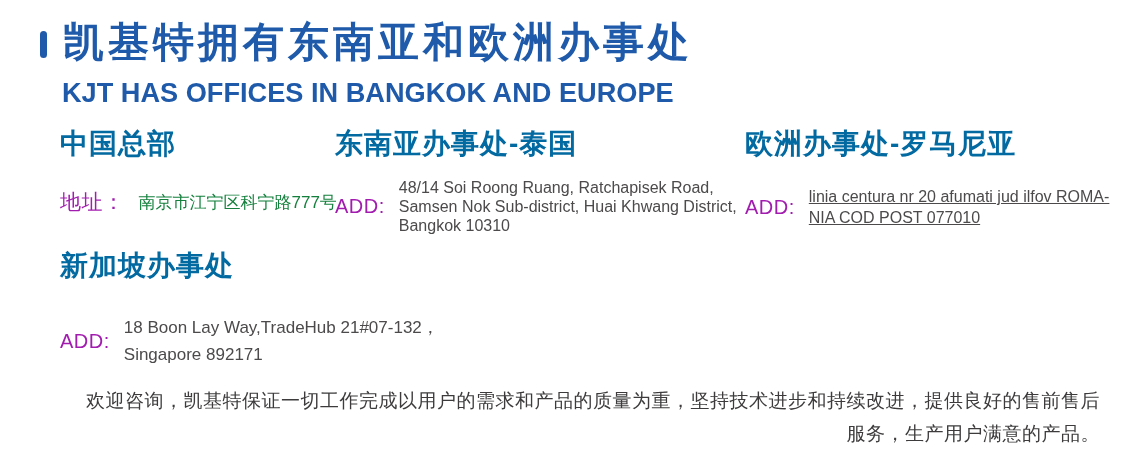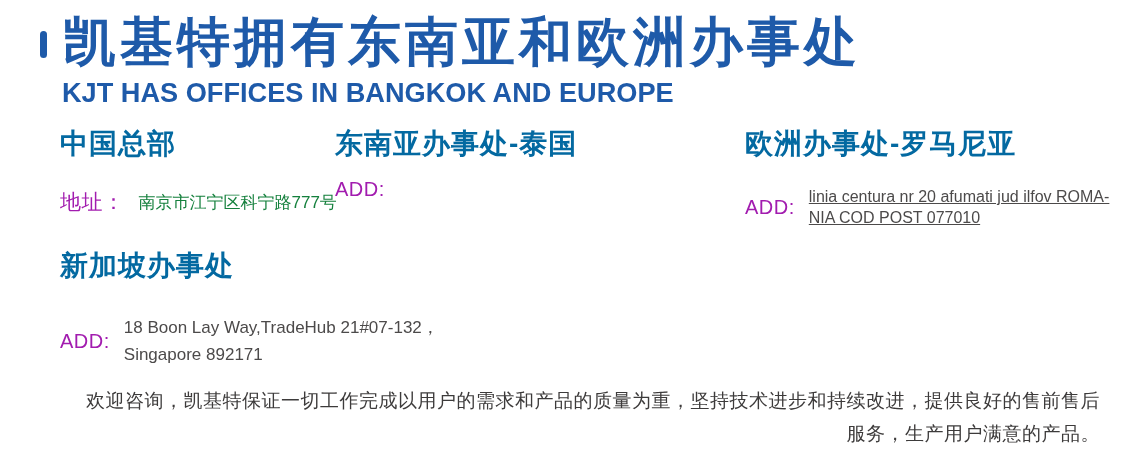--- a/index.html
+++ b/index.html
@@ -9,21 +9,21 @@
   .page { position: absolute; inset: 0; background: #ffffff; }
 
   
   .accent-bar {
     position: absolute; left: 40px; top: 31px;
     width: 7px; height: 27px; border-radius: 3.5px;
     background: #1E5AA9;
   }
   .title-cn {
     position: absolute; left: 63px; top: 17px;
-    font-size: 53px; font-weight: 800; letter-spacing: 4px;
+    font-size: 41px; font-weight: 800; letter-spacing: 4px;
     color: #1E5AA9; white-space: nowrap; line-height: 50px;
   }
   .title-en {
     position: absolute; left: 62px; top: 76px;
     font-size: 28px; font-weight: 700; letter-spacing: 0px;
     color: #1E5AA9; white-space: nowrap; line-height: 34px;
     transform: scaleX(0.97); transform-origin: left;
   }
 
   
@@ -80,20 +80,25 @@
       <div class="addr-lines cjk">
         <div>南京市江宁区科宁路777号</div>
       </div>
     </div>
   </div>
 
   <div class="office office-thailand">
     <h3>东南亚办事处-泰国</h3>
     <div class="addr-row">
       <span class="addr-label">ADD:</span>
+      <div class="addr-lines">
+        <div>48/14 Soi Roong Ruang, Ratchapisek Road,</div>
+        <div>Samsen Nok Sub-district, Huai Khwang District,</div>
+        <div>Bangkok 10310</div>
+      </div>
     </div>
   </div>
 
   <div class="office office-romania">
     <h3>欧洲办事处-罗马尼亚</h3>
     <div class="addr-row">
       <span class="addr-label">ADD:</span>
       <div class="addr-lines">
         <div>linia centura nr 20 afumati jud ilfov ROMA-</div>
         <div>NIA  COD POST 077010</div>

